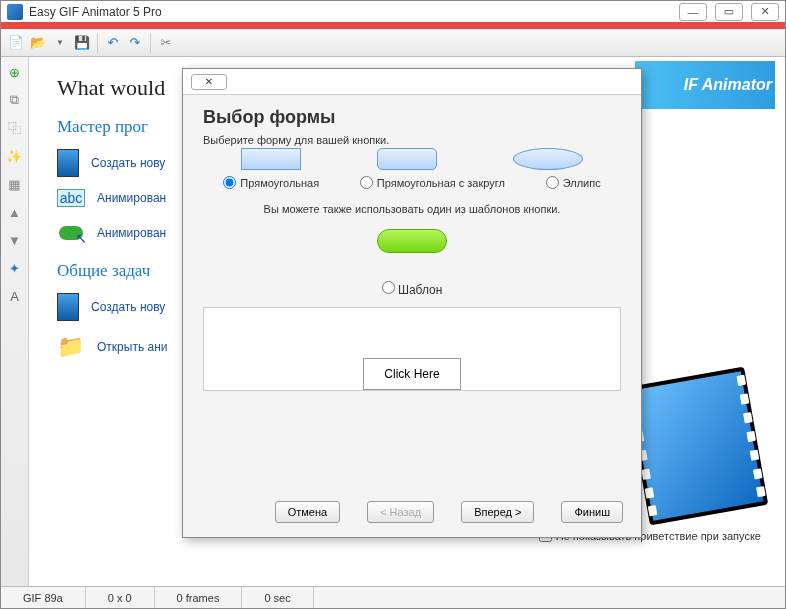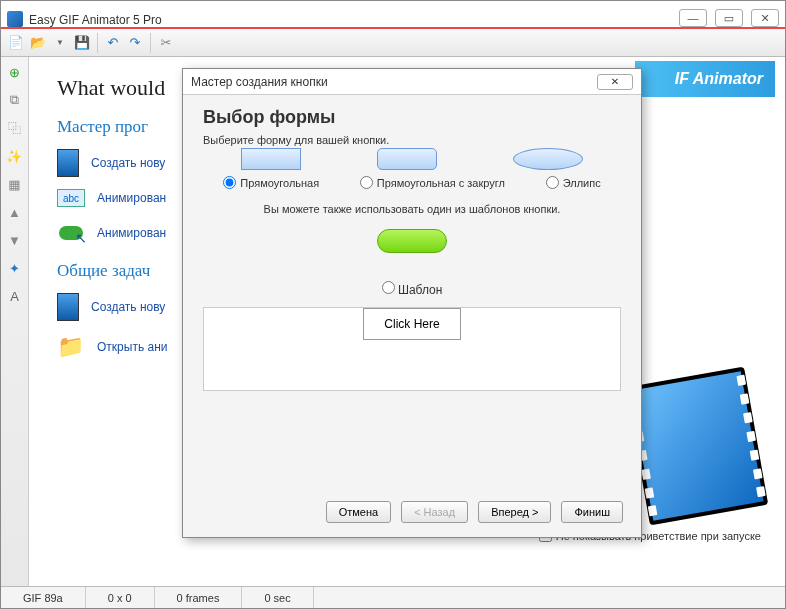--- a/index.html
+++ b/index.html
@@ -1,20 +1,20 @@
 <!DOCTYPE html>
 <html><head>
 <meta charset="utf-8">
 <style>
 * { box-sizing: border-box; margin: 0; padding: 0; font-family: Tahoma, Arial, sans-serif; }
 body { background: #fff; width: 786px; height: 609px; overflow: hidden; position: relative; }
 
 .window { border: 1px solid #888; width: 786px; height: 609px; display: flex; flex-direction: column; background: #f0f0f0; }
 
-.titlebar { height: 28px; background: #fff; border-bottom: 2px solid #ef4444; display: flex; align-items: flex-end; padding: 0 6px; }
+.titlebar { height: 28px; background: #fff; border-bottom: 7px solid #ef4444; display: flex; align-items: center; padding: 0 6px; }
 .titlebar .app-icon { width: 16px; height: 16px; background: linear-gradient(135deg,#3a8de0,#1a5da0); margin-right: 6px; border-radius: 2px; }
 .titlebar .title { font-size: 12px; color: #333; flex: 1; }
 .titlebar .win-btns { display: flex; gap: 8px; }
 .titlebar .win-btn { width: 28px; height: 18px; border: 1px solid #aaa; border-radius: 3px; background: #fff; font-size: 11px; display:flex;align-items:center;justify-content:center; color:#555; cursor:pointer;}
 
 .menubar { height: 24px; background: linear-gradient(#f8f8f8,#ececec); border-bottom: 1px solid #bbb; display: flex; align-items: center; padding: 0 8px; gap: 12px; font-size: 12px; color: #1a4fa8; }
 .menubar span { cursor: pointer; }
 
 .toolbar { height: 28px; background: linear-gradient(#fafafa,#e8e8e8); border-bottom: 1px solid #bbb; display: flex; align-items: center; padding: 0 6px; gap: 4px; }
 .toolbar .tb-icon { width: 18px; height: 18px; display:flex;align-items:center;justify-content:center; font-size:13px; cursor:pointer; }
@@ -24,21 +24,21 @@
 
 .left-tools { width: 28px; background: linear-gradient(#f4f4f4,#e8e8e8); border-right: 1px solid #ccc; display:flex; flex-direction:column; align-items:center; padding-top:4px; gap:6px; }
 .left-tools .lt-icon { width:22px; height:22px; display:flex;align-items:center;justify-content:center; font-size:13px; cursor:pointer; }
 
 .content { flex:1; padding: 18px 28px; position: relative; }
 .heading { font-size: 22px; color:#222; font-family: Georgia, serif; margin-bottom: 16px; }
 .section-title { font-size: 17px; color:#1a7ac8; font-family: Georgia, serif; margin: 14px 0 12px; }
 .task-item { display:flex; align-items:center; gap:12px; margin: 12px 0; font-size:12px; color:#1a4fa8; cursor:pointer; }
 .task-item .ti-icon { width:28px; height:28px; display:flex;align-items:center;justify-content:center; }
 
-.banner { position:absolute; top:4px; right:10px; height:36px; width:140px; background:linear-gradient(90deg,#4cbff4,#2e9de0); color:#fff; font-style:italic; font-weight:bold; font-size:16px; display:flex;align-items:center;justify-content:flex-end; padding-right:12px; }
+.banner { position:absolute; top:4px; right:10px; height:48px; width:140px; background:linear-gradient(90deg,#4cbff4,#2e9de0); color:#fff; font-style:italic; font-weight:bold; font-size:16px; display:flex;align-items:center;justify-content:flex-end; padding-right:3px; }
 
 .film-icon { position:absolute; right:28px; bottom:70px; width:120px; height:140px; transform:rotate(-10deg); }
 .film-frame { width:100%; height:100%; background:#000; border-radius:4px; padding:4px; }
 .film-inner { width:100%; height:100%; background:linear-gradient(135deg,#6ec2ff,#0e68c0); }
 .film-perf { position:absolute; width:12px; top:4px; bottom:4px; display:flex; flex-direction:column; justify-content:space-around; }
 .film-perf.left { left:-1px; } .film-perf.right { right:-1px; }
 .film-perf div { width:8px; height:10px; background:#fff; border-radius:1px; margin:0 auto;}
 
 .chk-row { position:absolute; right:24px; bottom:44px; font-size:11px; color:#333; display:flex; align-items:center; gap:4px; }
 
@@ -61,24 +61,24 @@
 .radio-row { display:flex; justify-content:space-around; font-size:11px; margin-bottom:14px; }
 .radio-row label { display:flex; align-items:center; gap:4px; cursor:pointer;}
 .radio-row input { cursor:pointer; }
 
 .center-note { text-align:center; font-size:11px; margin:8px 0 14px; }
 .tpl-prev { width:70px; height:24px; margin:0 auto 10px; background:linear-gradient(#b4f55a,#76d612); border:1px solid #5aad0d; border-radius:12px; }
 .tpl-radio { text-align:center; margin-bottom:10px;margin-top:28px; }
 .tpl-btn-row { text-align:center; margin-bottom:18px; }
 .dlg-btn { font-size:11px; padding:4px 12px; background:linear-gradient(#fdfdfd,#e6e6e6); border:1px solid #999; border-radius:3px; cursor:pointer; }
 
-.preview-box { border:1px solid #ccc; background:#fff; height:84px; display:flex; align-items:flex-start; justify-content:center; margin-bottom:14px; }
+.preview-box { border:1px solid #ccc; background:#fff; height:84px; display:flex; align-items:flex-end; justify-content:center; margin-bottom:14px; }
 .click-btn { padding:8px 20px; border:1px solid #999; background:#fff; font-size:12px; cursor:pointer; }
 
-.dialog-footer { padding:10px 18px 14px; display:flex; justify-content:flex-end; gap:10px; }
+.dialog-footer { padding:10px 18px 14px; display:flex; justify-content:flex-end; gap:27px; }
 .dialog-footer .dlg-btn.disabled { color:#aaa; }
 </style>
 </head>
 <body>
 
 <div class="window">
 
   <div class="titlebar">
     <div class="app-icon"></div>
     <div class="title">Easy GIF Animator 5 Pro</div>
@@ -119,21 +119,21 @@
     <div class="content">
       <div class="banner">IF Animator</div>
       <div class="heading">What would</div>
       <div class="section-title">Мастер прог</div>
 
       <div class="task-item">
         <div class="ti-icon" style="background:linear-gradient(#4aa0e8,#0d5aa8);width:22px;height:28px;border:1px solid #333;"></div>
         <span>Создать нову</span>
       </div>
       <div class="task-item">
-        <div class="ti-icon" style="border:1px solid #4a8;background:#def;width:28px;height:18px;font-size:10px;color:#06c;">abc</div>
+        <div class="ti-icon" style="border:1px solid #4a8;background:#def;width:28px;height:18px;font-size:14px;color:#06c;">abc</div>
         <span>Анимирован</span>
       </div>
       <div class="task-item">
         <div class="ti-icon">
             <span style="display:inline-block;width:24px;height:14px;background:#3aaa3a;border-radius:7px;position:relative;">
               <span style="position:absolute;right:-4px;bottom:-6px;font-size:14px;">↖</span>
             </span>
           </div>
         <span>Анимирован</span>
       </div>
@@ -183,21 +183,20 @@
   <div class="statusbar">
     <div class="cell">GIF 89a</div>
     <div class="cell">0 x 0</div>
     <div class="cell">0 frames</div>
     <div class="cell">0 sec</div>
     <div class="cell" style="flex:1;border-right:none"></div>
   </div>
 
   <div class="dialog">
     <div class="dialog-titlebar">
-      <div class="dt-title">Мастер создания кнопки</div>
       <div class="dt-close">✕</div>
     </div>
     <div class="dialog-body">
       <div class="dialog-h1">Выбор формы</div>
       <div class="dialog-sub">Выберите форму для вашей кнопки.</div>
 
       <div class="shape-row">
         <div class="shape-prev"></div>
         <div class="shape-prev rounded"></div>
         <div class="shape-prev ellipse"></div>

